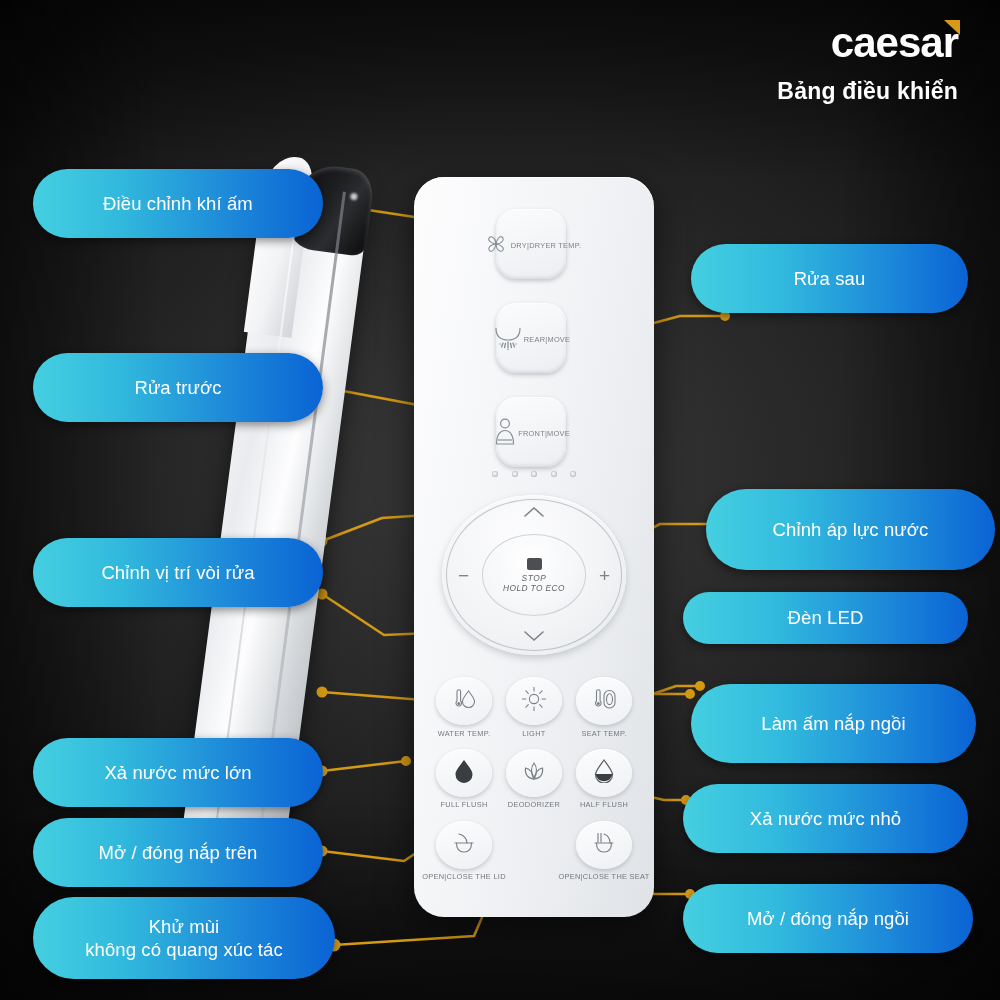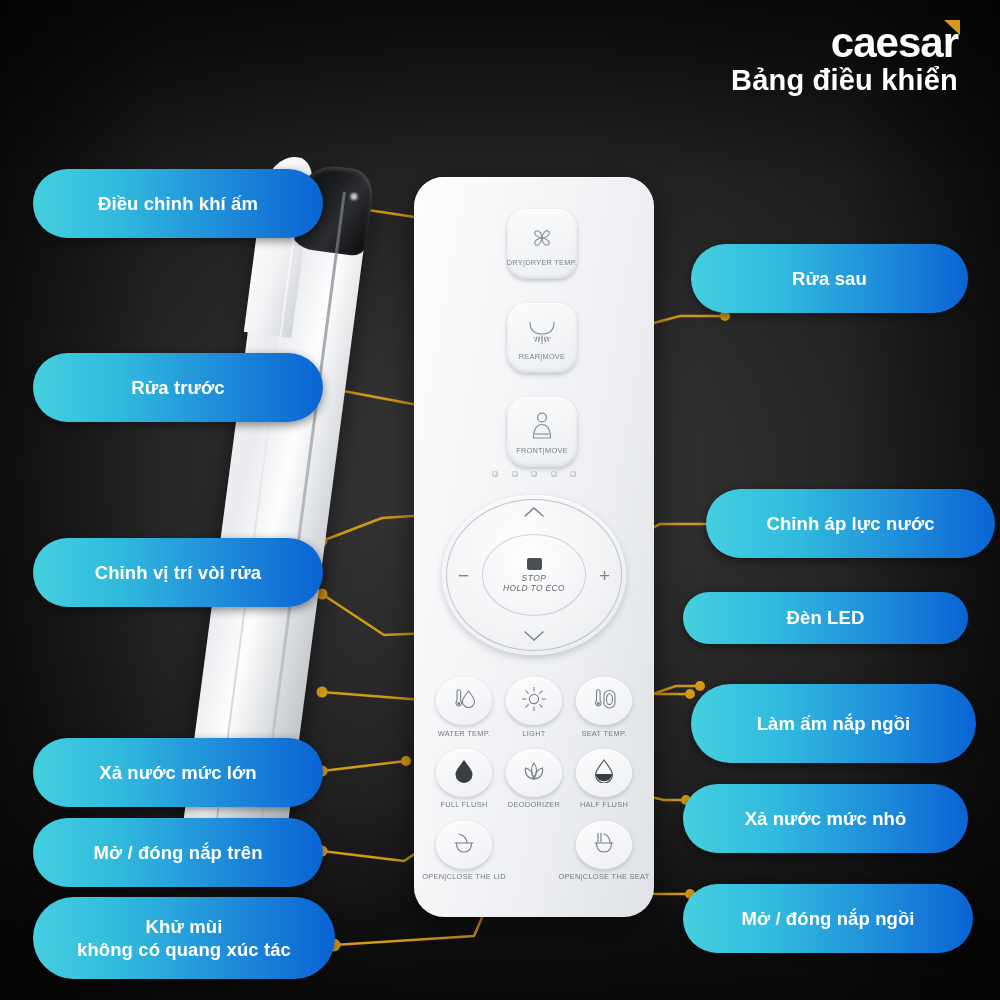--- a/index.html
+++ b/index.html
@@ -36,21 +36,22 @@
     color:#ffffff; line-height:1; position:relative; display:inline-block;
     font-family:"Liberation Sans", sans-serif;
   }
   .brand-tick{
     position:absolute; right:-2px; top:-2px;
     width:0; height:0;
     border-left:16px solid transparent;
     border-top:15px solid #d79a18;
   }
   .brand-title{
-    font-size:29px; font-weight:bold; color:#ffffff;
+    margin-top:14px;
+    font-size:23px; font-weight:bold; color:#ffffff;
     letter-spacing:.2px;
   }
 
   
   #links{ position:absolute; inset:0; z-index:20; pointer-events:none; }
   #links path{ fill:none; stroke:#d49a14; stroke-width:2.6; stroke-linecap:round; stroke-linejoin:round;}
   #links circle{ fill:#d49a14; }
 
   
   .device{ position:absolute; z-index:25; }
@@ -93,25 +94,25 @@
 
   
   .panel{
     left:414px; top:177px; width:240px; height:740px;
     background:linear-gradient(100deg,#fdfdfe 0%,#f4f5f7 40%,#eceef1 68%,#dfe2e6 100%);
     border-radius:30px;
     box-shadow:0 10px 34px rgba(0,0,0,.6), inset 0 1px 0 rgba(255,255,255,.9);
   }
 
   .btn-sq{
-    position:absolute; width:70px; height:70px; left:93px;
+    position:absolute; width:70px; height:70px; left:82px;
     border-radius:20px;
     background:linear-gradient(160deg,#fbfcfd,#eceef1);
     box-shadow:0 2px 4px rgba(120,126,134,.40), inset 0 1px 1px rgba(255,255,255,.95), inset 0 -2px 3px rgba(170,176,184,.30);
-    display:flex; flex-direction:column; align-items:center; justify-content:center;
+    display:flex; flex-direction:row; align-items:center; justify-content:center;
   }
   .btn-sq .glyph{ height:34px; display:flex; align-items:center; justify-content:center; }
   .btn-sq .cap{
     font-size:7.4px; letter-spacing:.25px; color:#7c8187; margin-top:3px; white-space:nowrap;
   }
 
   
   .leds{ position:absolute; left:78px; top:294px; width:84px; display:flex; justify-content:space-between;}
   .leds i{ width:6px; height:6px; border-radius:50%;
     background:radial-gradient(circle at 35% 30%, #ffffff, #c9cdd2);
@@ -161,21 +162,20 @@
 
   
   .pill{
     position:absolute; z-index:30;
     display:flex; align-items:center; justify-content:center;
     border-radius:999px;
     color:#ffffff; font-size:18.5px; letter-spacing:.1px;
     text-align:center; line-height:1.25;
     padding:0 18px;
     box-shadow:0 3px 10px rgba(0,0,0,.45);
-    font-weight:bold;
   }
   .pill.l{ background:linear-gradient(90deg,#45cfe0 0%,#31b9dd 30%,#1c86d8 70%,#0a63d4 100%); }
   .pill.r{ background:linear-gradient(90deg,#45cfe0 0%,#31bade 32%,#1c88d9 72%,#0a63d4 100%); }
   .pill span{ display:block; }
 </style>
 </head>
 <body>
 
 <div id="stage">
 
@@ -446,21 +446,21 @@
 
   <div class="pill l" style="left:33px; top:897px; width:302px; height:82px; flex-direction:column;">
     <span>Khử mùi</span>
     <span>không có quang xúc tác</span>
   </div>
 
   <div class="pill r" style="left:691px; top:244px; width:277px; height:69px;">
     <span>Rửa sau</span>
   </div>
 
-  <div class="pill r" style="left:706px; top:489px; width:289px; height:69px;">
+  <div class="pill r" style="left:706px; top:489px; width:289px; height:81px;">
     <span>Chỉnh áp lực nước</span>
   </div>
 
   <div class="pill r" style="left:683px; top:592px; width:285px; height:52px;">
     <span>Đèn LED</span>
   </div>
 
   <div class="pill r" style="left:691px; top:684px; width:285px; height:79px;">
     <span>Làm ấm nắp ngồi</span>
   </div>

